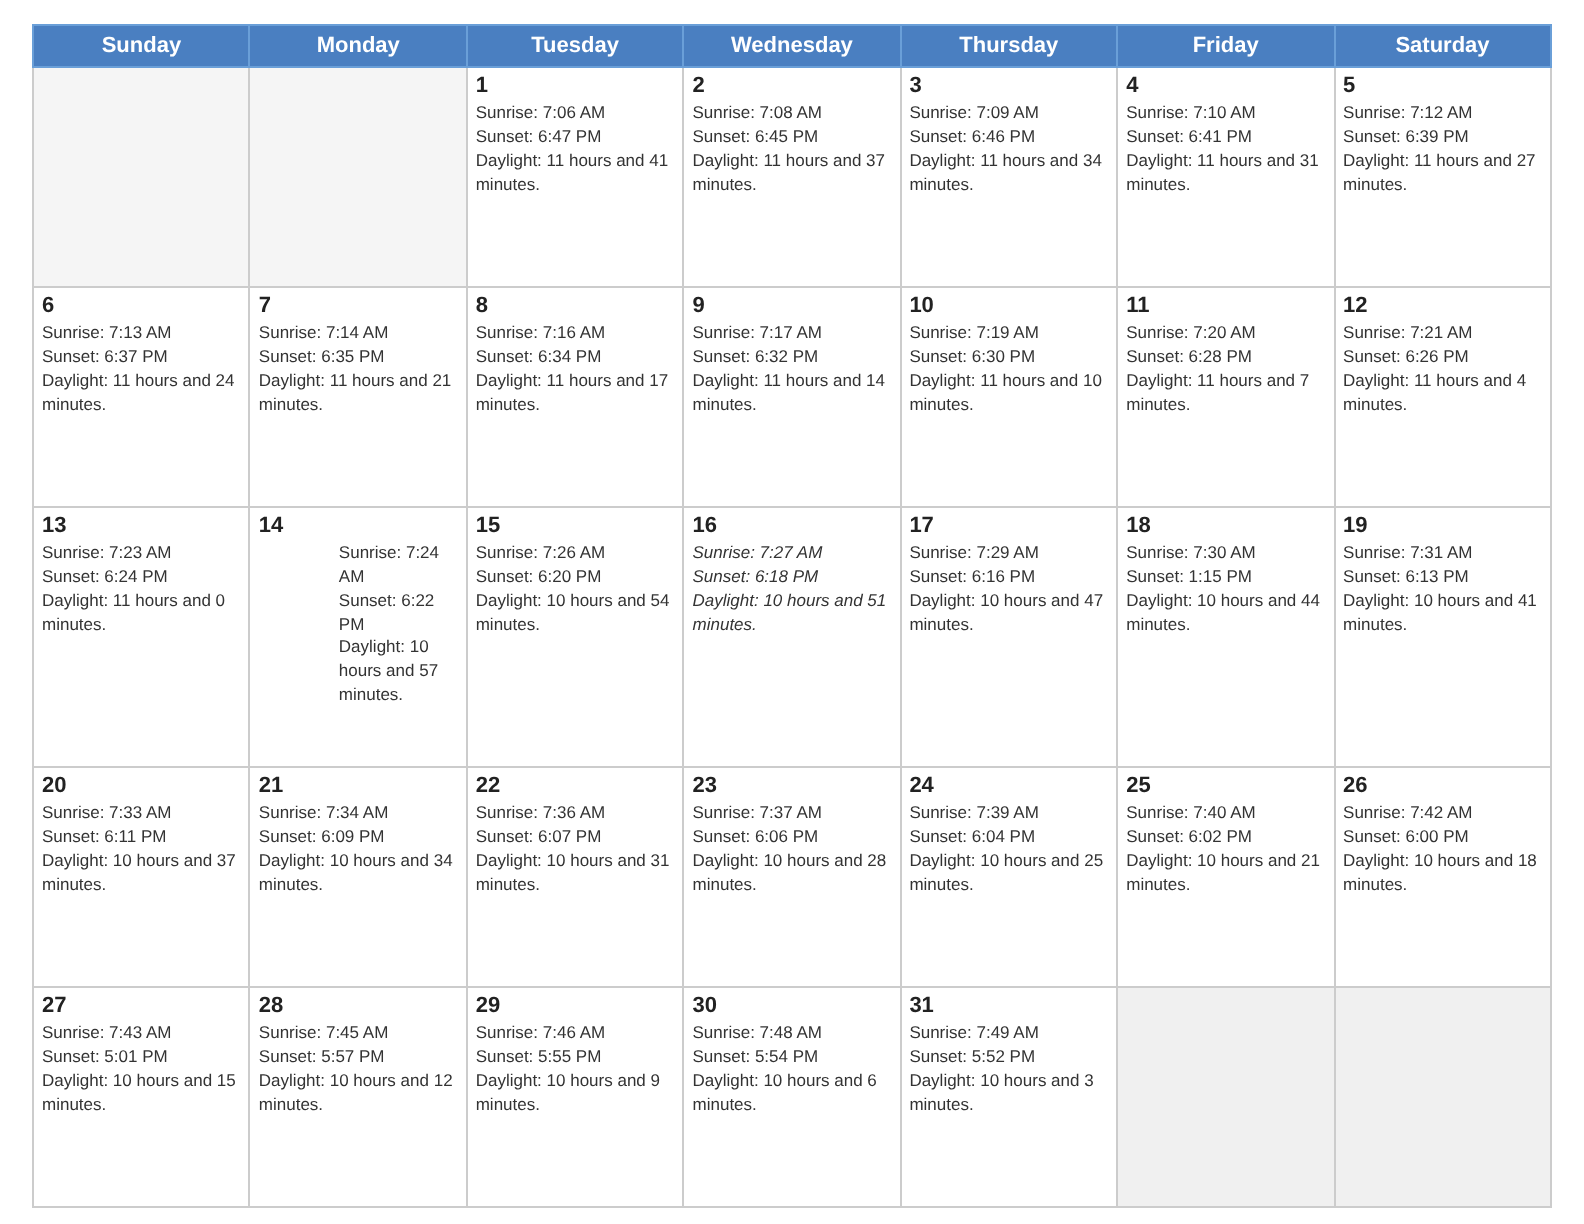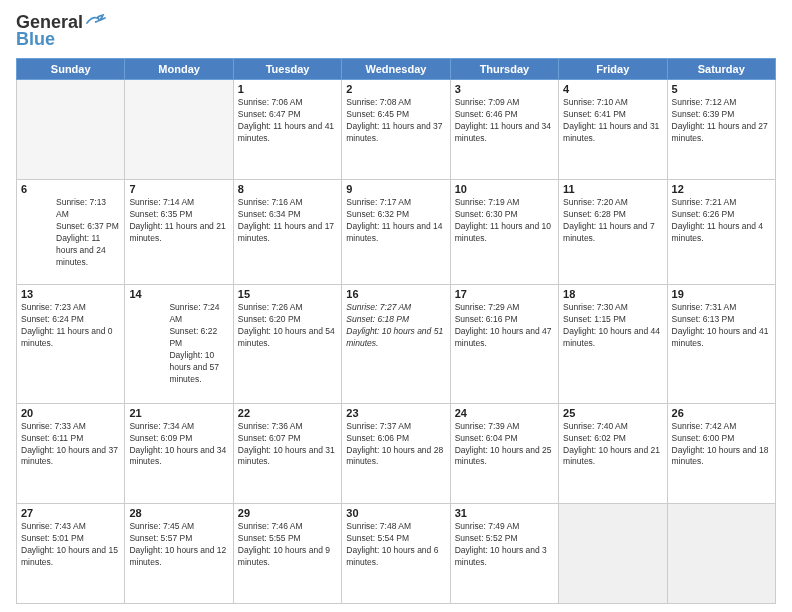--- a/index.html
+++ b/index.html
@@ -81,35 +81,20 @@
     .day-info {
       font-size: 8.5px;
       line-height: 1.4;
       color: #333;
     }
   </style>
 </head>
 <body>
 
 <div class="page">
-  <div class="header">
-    <div class="logo">
-      <div style="display:flex; align-items:center;">
-        <span style="font-size:18px;font-weight:bold;color:#333;">General</span>
-        <svg width="22" height="16" viewBox="0 0 22 16" style="margin-left:2px;margin-bottom:4px;">
-          <path d="M2 10 Q8 2 14 6 Q10 4 18 2 Q16 8 10 9 Q14 8 20 5" stroke="#4a90c4" stroke-width="1.8" fill="none" stroke-linecap="round"></path>
-        </svg>
-      </div>
-      <span style="font-size:18px;font-weight:bold;color:#4a90c4;margin-top:-4px;">Blue</span>
-    </div>
-    <div class="title-block">
-      <div class="month-title"></div>
-      <div class="subtitle"></div>
-    </div>
-  </div>
 
   <table>
     <thead>
       <tr id="header-row">
           <th>Sunday</th>
           <th>Monday</th>
           <th>Tuesday</th>
           <th>Wednesday</th>
           <th>Thursday</th>
           <th>Friday</th>
@@ -147,21 +132,21 @@
           <td>
             <span class="day-number">5</span>
             <div class="day-info" style="white-space: pre-line;">Sunrise: 7:12 AM
 Sunset: 6:39 PM
 Daylight: 11 hours and 27 minutes.</div>
           </td>
         </tr>
         <tr>
           <td>
             <span class="day-number">6</span>
-            <div class="day-info" style="white-space: pre-line; margin-left: 35px;">Sunrise: 7:13 AM
+            <div class="day-info" style="white-space: pre-line;">Sunrise: 7:13 AM
 Sunset: 6:37 PM
 Daylight: 11 hours and 24 minutes.</div>
           </td>
           <td>
             <span class="day-number">7</span>
             <div class="day-info" style="white-space: pre-line;">Sunrise: 7:14 AM
 Sunset: 6:35 PM
 Daylight: 11 hours and 21 minutes.</div>
           </td>
           <td>

